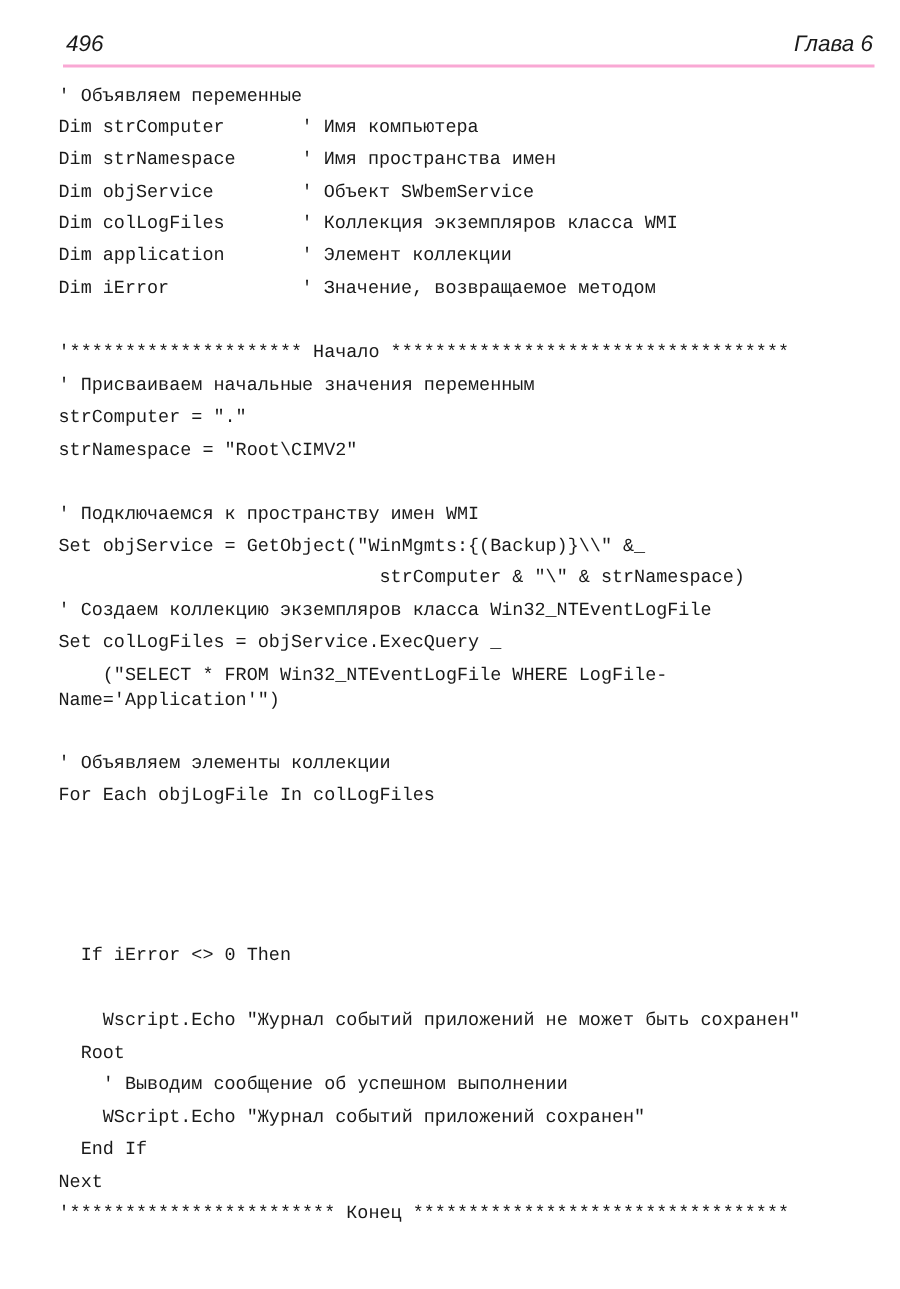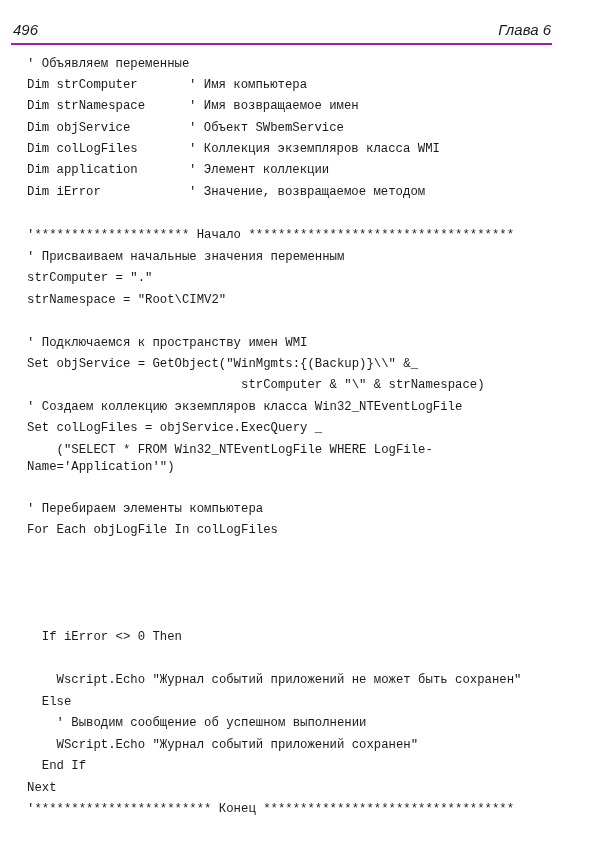--- a/index.html
+++ b/index.html
@@ -9,25 +9,25 @@
     }
     body {
       width: 600px;
       height: 859px;
       position: relative;
       overflow: hidden;
       color: #1a1a1a;
     }
     .page-header {
       position: absolute;
-      left: 11px;
+      left: 42px;
       top: 17px;
       width: 541px;
       height: 26px;
-      border-bottom: 2px solid #a21caf;
+      border-bottom: 2px solid #f9a8d4;
       font-family: "Liberation Sans", sans-serif;
       font-style: italic;
       font-size: 15px;
     }
     .page-number {
       position: absolute;
       left: 2px;
       top: 4px;
     }
     .chapter-title {
@@ -39,21 +39,21 @@
     .code {
       position: absolute;
       left: 27px;
       top: 54px;
       font-family: "Liberation Mono", monospace;
       font-size: 12.3px;
       color: #1a1a1a;
     }
     .line {
       position: absolute;
-      left: 0;
+      left: 12px;
       white-space: pre;
       height: 20px;
       line-height: 20px;
     }
     .col2 {
       position: absolute;
       left: 162px;
       white-space: pre;
       font-family: Liberation Mono, monospace;
     }
@@ -63,47 +63,47 @@
 
 <div class="page-header">
   <span class="page-number">496</span>
   <span class="chapter-title">Глава 6</span>
 </div>
 
 <div class="code">
   <div class="line" style="top:0px"><span>' Объявляем переменные</span></div>
 
   <div class="line" style="top:21px"><span>Dim strComputer</span><span class="col2">' Имя компьютера</span></div>
-  <div class="line" style="top:42px"><span>Dim strNamespace</span><span class="col2">' Имя возвращаемое имен</span></div>
+  <div class="line" style="top:42px"><span>Dim strNamespace</span><span class="col2">' Имя пространства имен</span></div>
   <div class="line" style="top:64px"><span>Dim objService</span><span class="col2">' Объект SWbemService</span></div>
   <div class="line" style="top:85px"><span>Dim colLogFiles</span><span class="col2">' Коллекция экземпляров класса WMI</span></div>
   <div class="line" style="top:106px"><span>Dim application</span><span class="col2">' Элемент коллекции</span></div>
   <div class="line" style="top:128px"><span>Dim iError</span><span class="col2">' Значение, возвращаемое методом</span></div>
 
   <div class="line" style="top:171px"><span>'********************* Начало ************************************</span></div>
   <div class="line" style="top:193px"><span>' Присваиваем начальные значения переменным</span></div>
   <div class="line" style="top:214px"><span>strComputer = "."</span></div>
   <div class="line" style="top:236px"><span>strNamespace = "Root\CIMV2"</span></div>
 
   <div class="line" style="top:279px"><span>' Подключаемся к пространству имен WMI</span></div>
   <div class="line" style="top:300px"><span>Set objService = GetObject("WinMgmts:{(Backup)}\\" &amp;_</span></div>
   <div class="line" style="top:321px"><span>                             </span><span>strComputer &amp; "\" &amp; strNamespace)</span></div>
   <div class="line" style="top:343px"><span>' Создаем коллекцию экземпляров класса Win32_NTEventLogFile</span></div>
   <div class="line" style="top:364px"><span>Set colLogFiles = objService.ExecQuery _</span></div>
   <div class="line" style="top:386px"><span>    </span><span>("SELECT * FROM Win32_NTEventLogFile WHERE LogFile-</span></div>
   <div class="line" style="top:403px"><span>Name='Application'")</span></div>
 
-  <div class="line" style="top:445px"><span>' Перебираем элементы компьютера</span></div>
+  <div class="line" style="top:445px"><span>' Объявляем элементы коллекции</span></div>
   <div class="line" style="top:466px"><span>For Each objLogFile In colLogFiles</span></div>
   <div class="line" style="top:488px"><span>    </span></div>
   <div class="line" style="top:509px"><span>  </span></div>
 
   <div class="line" style="top:552px"><span>  </span></div>
   <div class="line" style="top:573px"><span>  </span><span>If iError &lt;&gt; 0 Then</span></div>
   <div class="line" style="top:595px"><span>    </span></div>
   <div class="line" style="top:616px"><span>    </span><span>Wscript.Echo "Журнал событий приложений не может быть сохранен"</span></div>
-  <div class="line" style="top:638px"><span>  </span><span>Else</span></div>
+  <div class="line" style="top:638px"><span>  </span><span>Root</span></div>
   <div class="line" style="top:659px"><span>    </span><span>' Выводим сообщение об успешном выполнении</span></div>
   <div class="line" style="top:681px"><span>    </span><span>WScript.Echo "Журнал событий приложений сохранен"</span></div>
   <div class="line" style="top:702px"><span>  </span><span>End If</span></div>
   <div class="line" style="top:724px"><span>Next</span></div>
   <div class="line" style="top:745px"><span>'************************ Конец **********************************</span></div>
 </div>
 
 </body></html>

